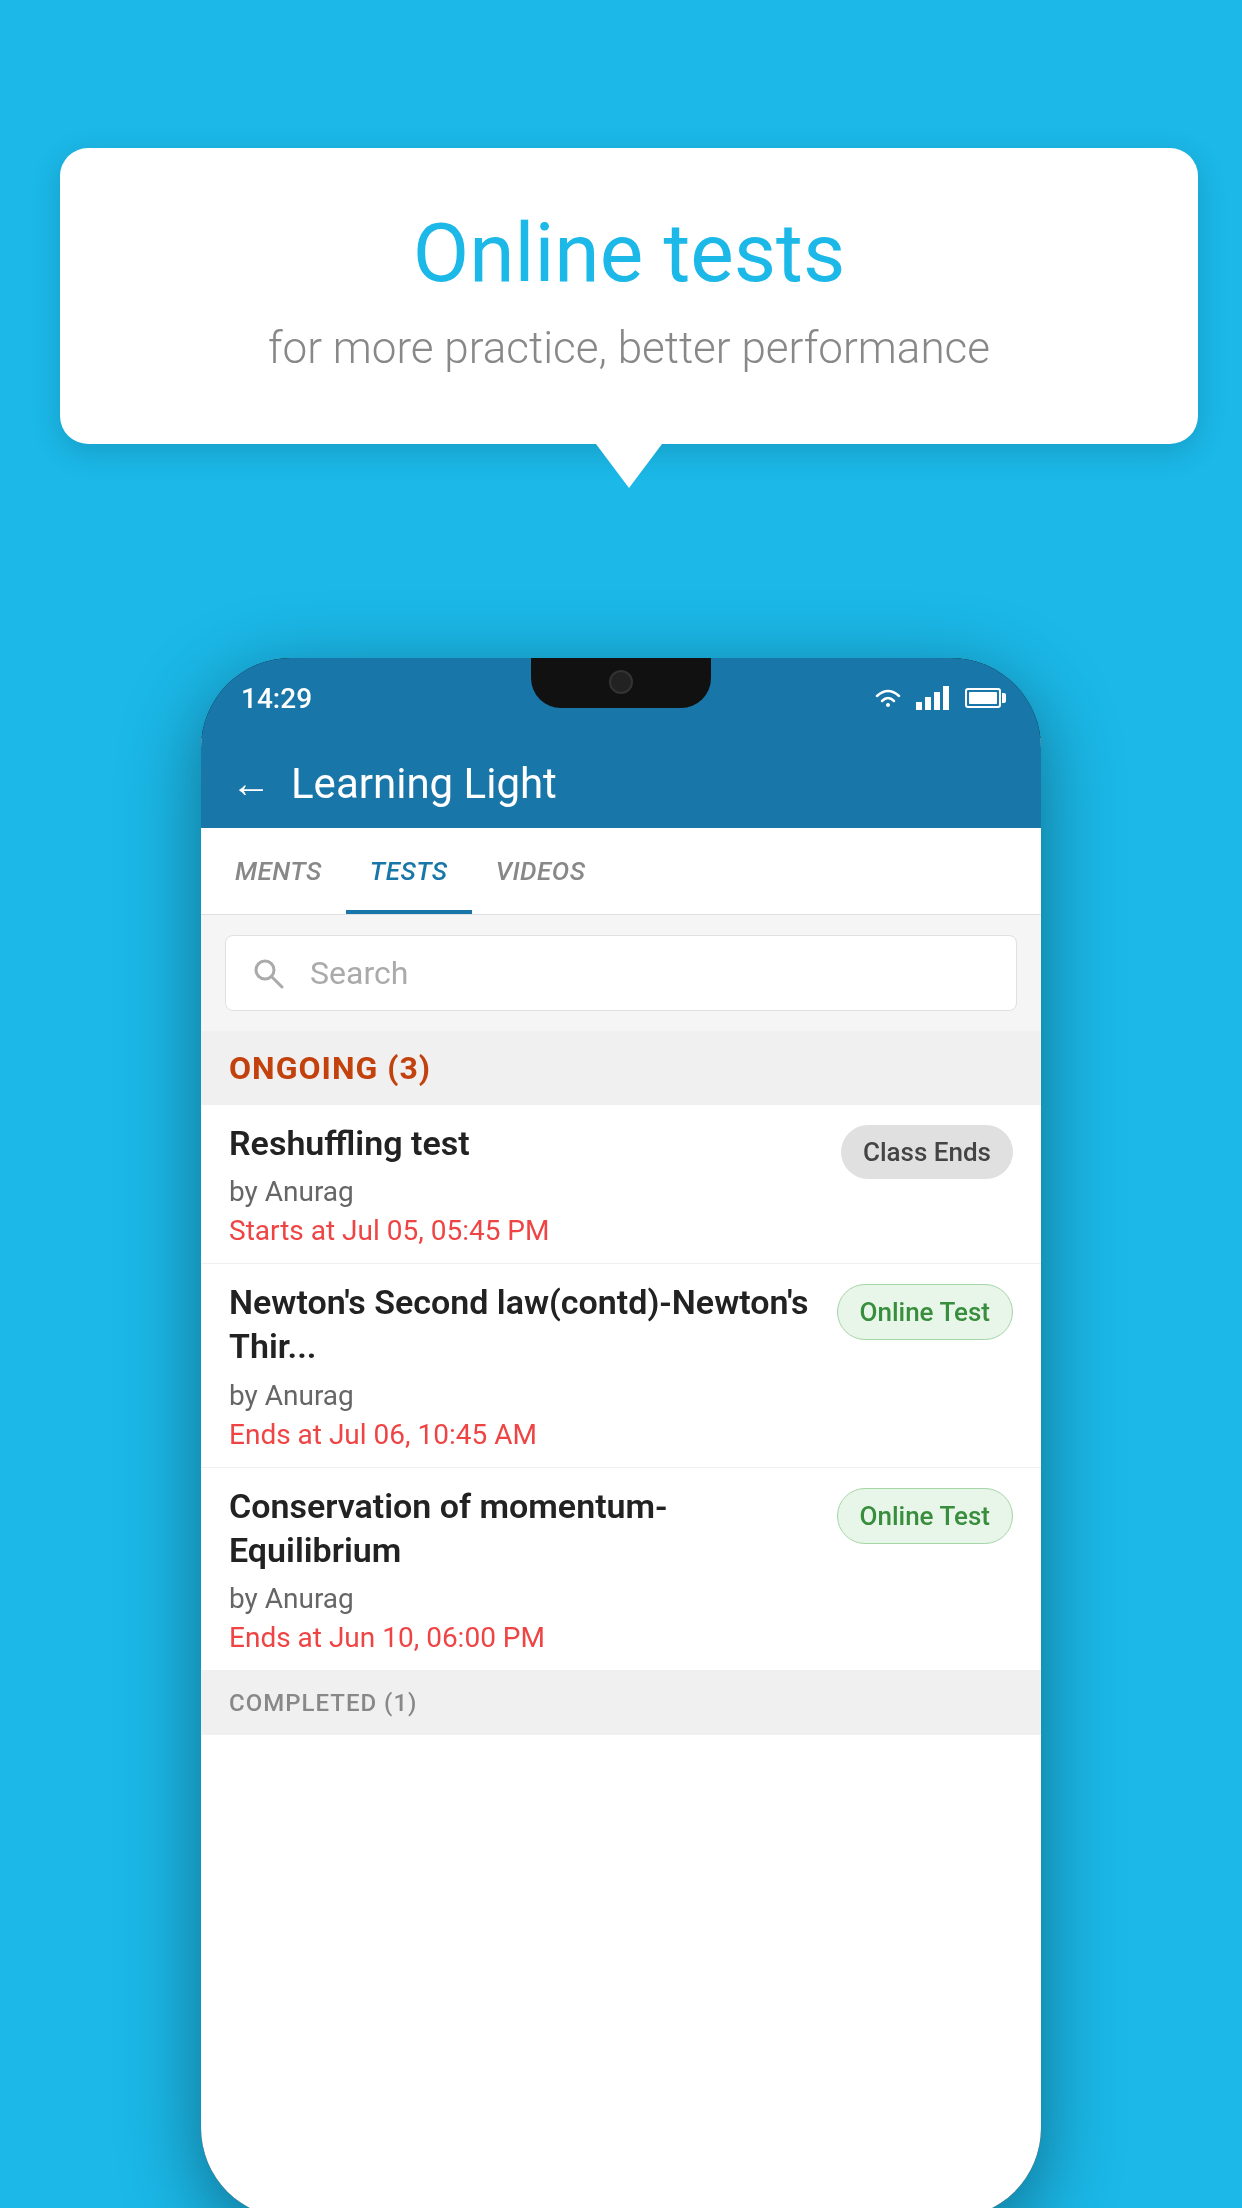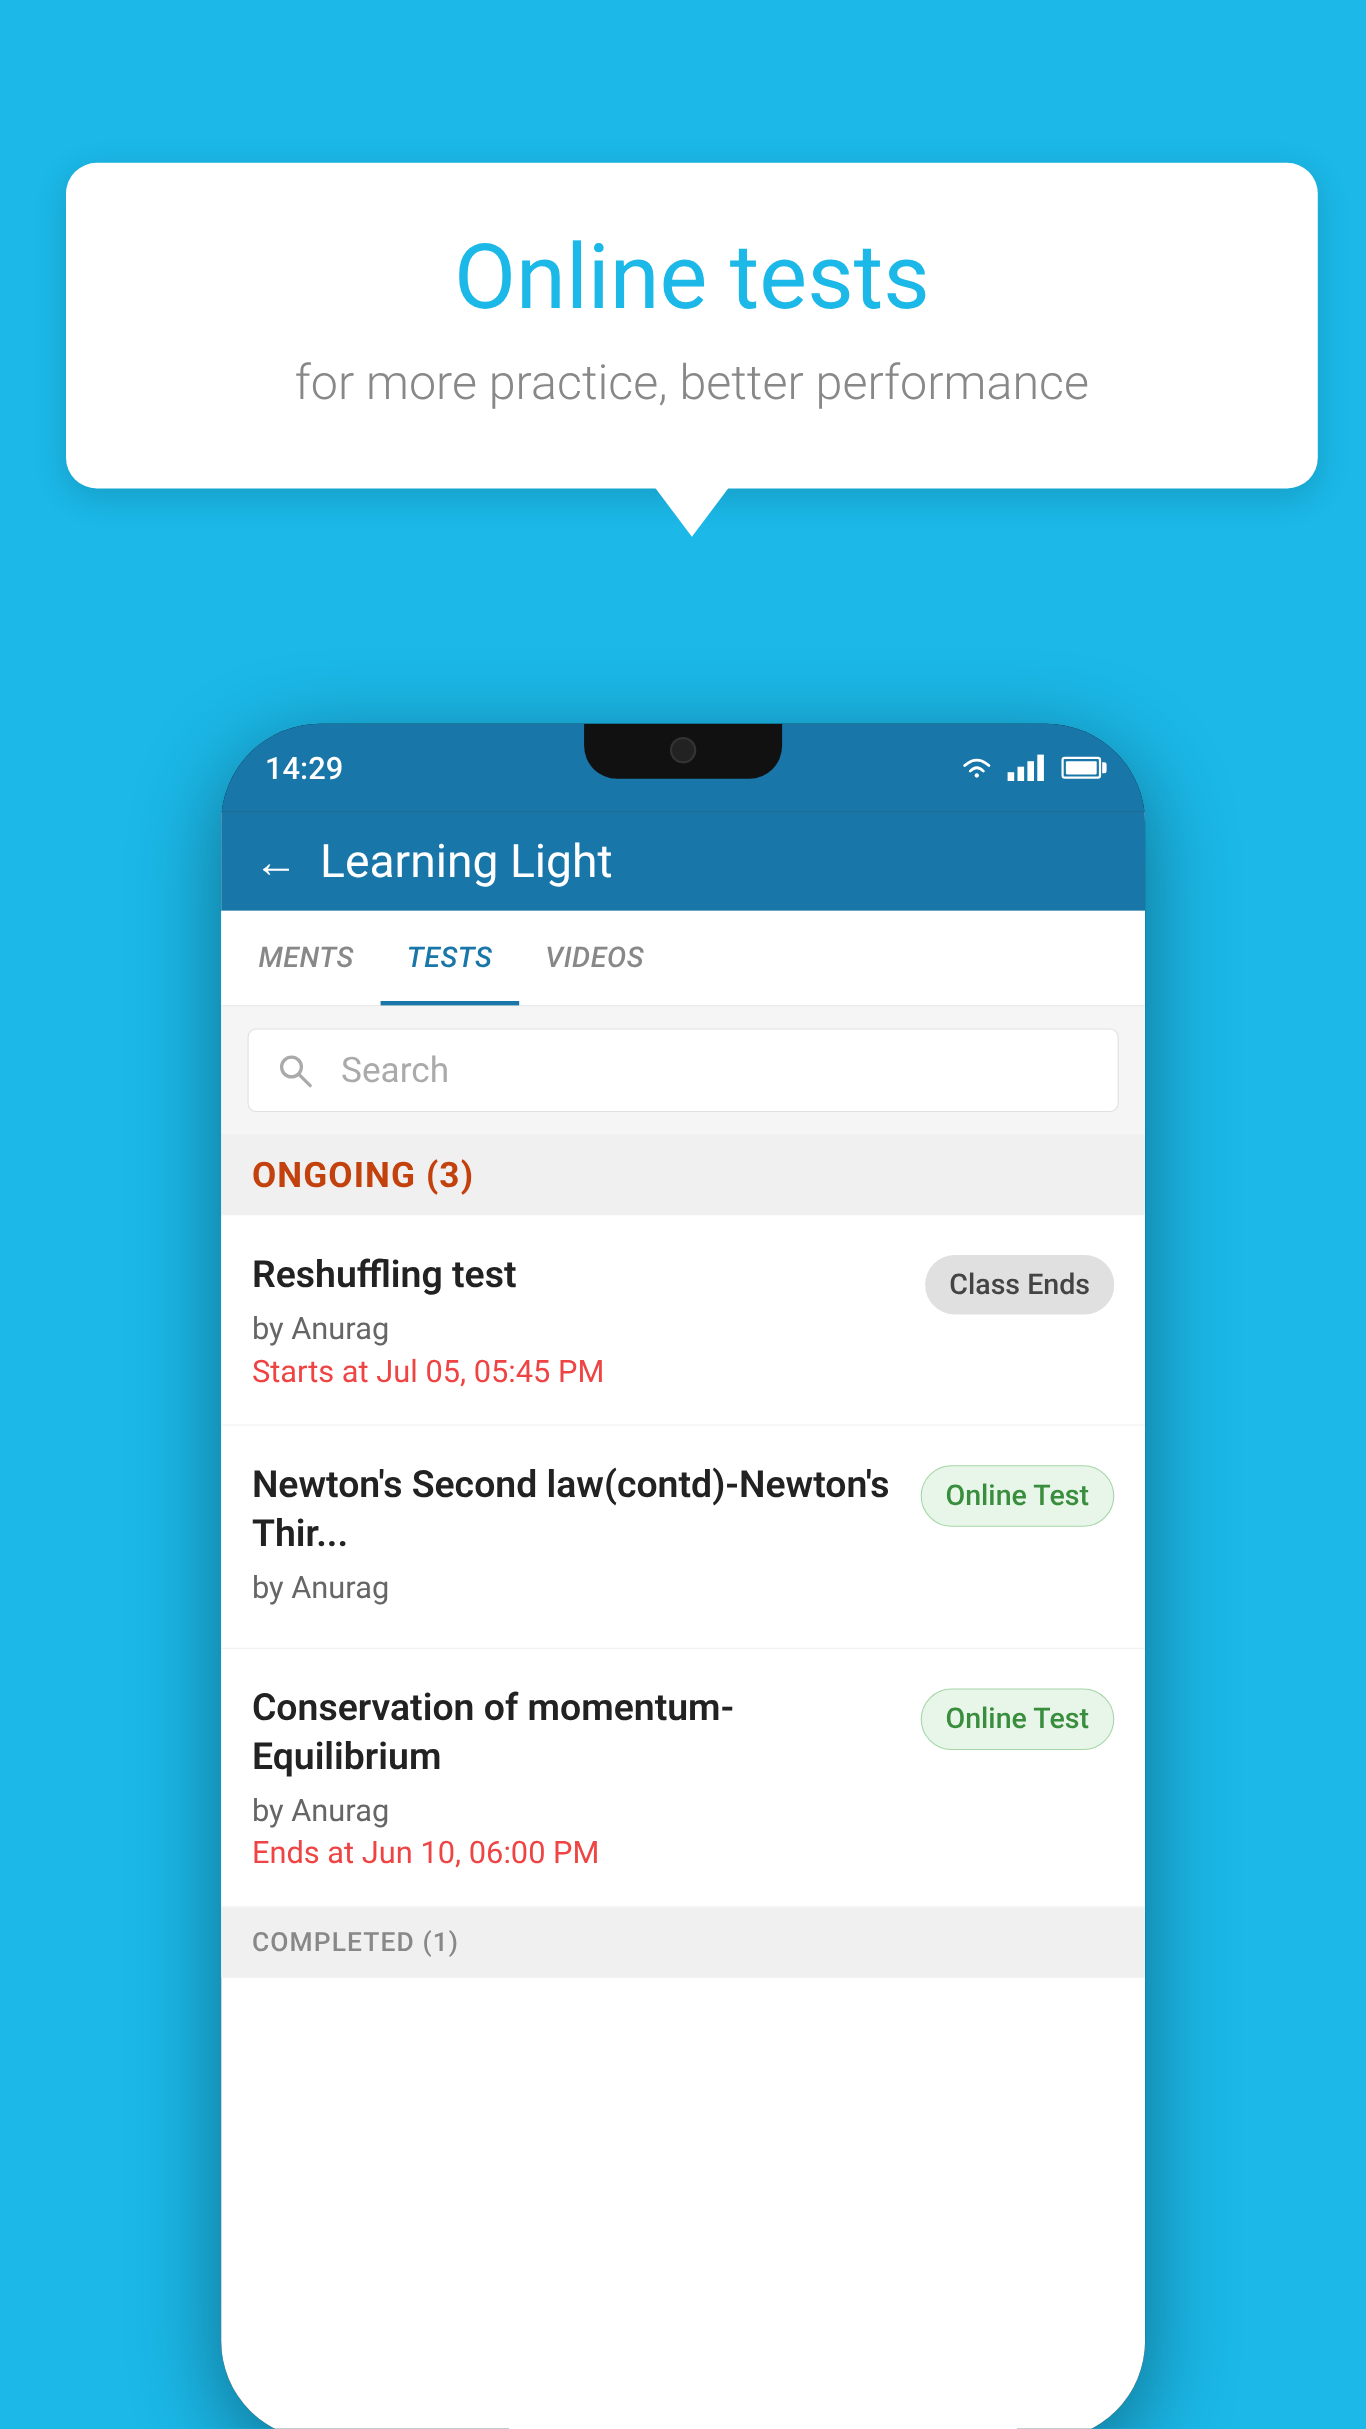--- a/index.html
+++ b/index.html
@@ -236,21 +236,21 @@
       font-weight: 700;
       letter-spacing: 1px;
       text-transform: uppercase;
     }
 
     
     .test-list {
       background: white;
     }
     .test-item {
-      padding: 32px 28px;
+      padding: 16px 28px;
       border-bottom: 1px solid #f0f0f0;
       display: flex;
       align-items: flex-start;
       justify-content: flex-start;
       gap: 9px;
     }
     .test-info { flex: 1; }
     .test-name {
       font-size: 34px;
       font-weight: 600;
@@ -384,20 +384,23 @@
             <span>Starts at</span>&nbsp;<span>Jul 05, 05:45 PM</span>
           </div>
         </div>
         <div class="test-badge badge-class">Class Ends</div>
       </div>
 
       <div class="test-item">
         <div class="test-info">
           <div class="test-name">Newton's Second law(contd)-Newton's Thir...</div>
           <div class="test-by">by Anurag</div>
+          <div class="test-time">
+            <span>Ends at</span>&nbsp;<span>Jul 06, 10:45 AM</span>
+          </div>
         </div>
         <div class="test-badge badge-online">Online Test</div>
       </div>
 
       <div class="test-item">
         <div class="test-info">
           <div class="test-name">Conservation of momentum-Equilibrium</div>
           <div class="test-by">by Anurag</div>
           <div class="test-time">
             <span>Ends at</span>&nbsp;<span>Jun 10, 06:00 PM</span>

